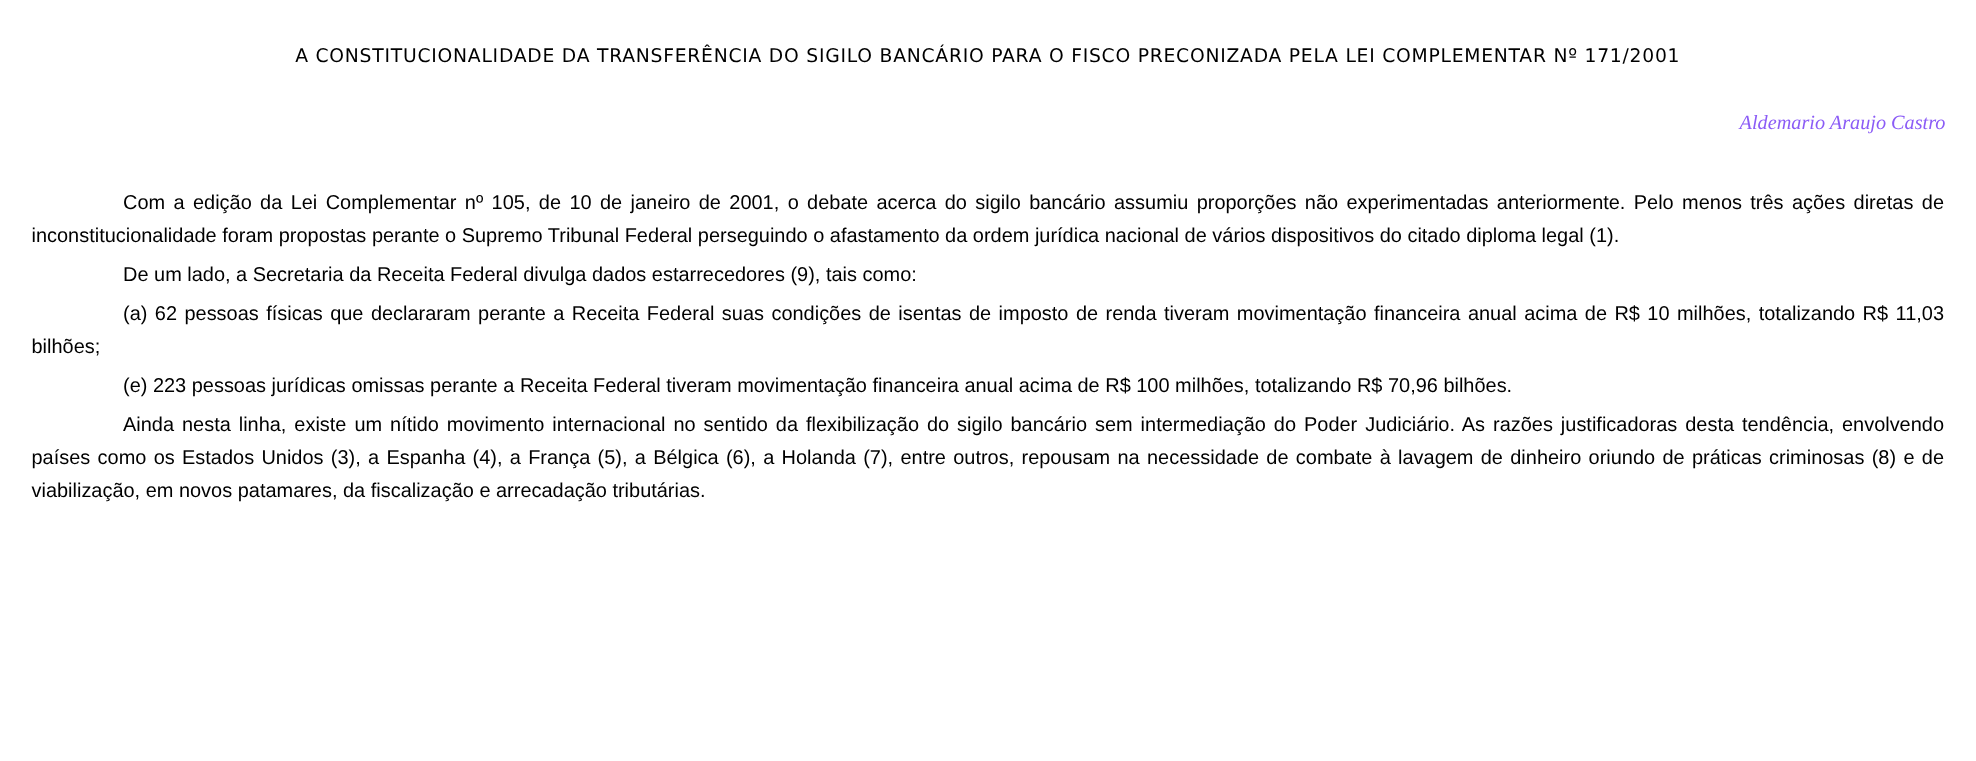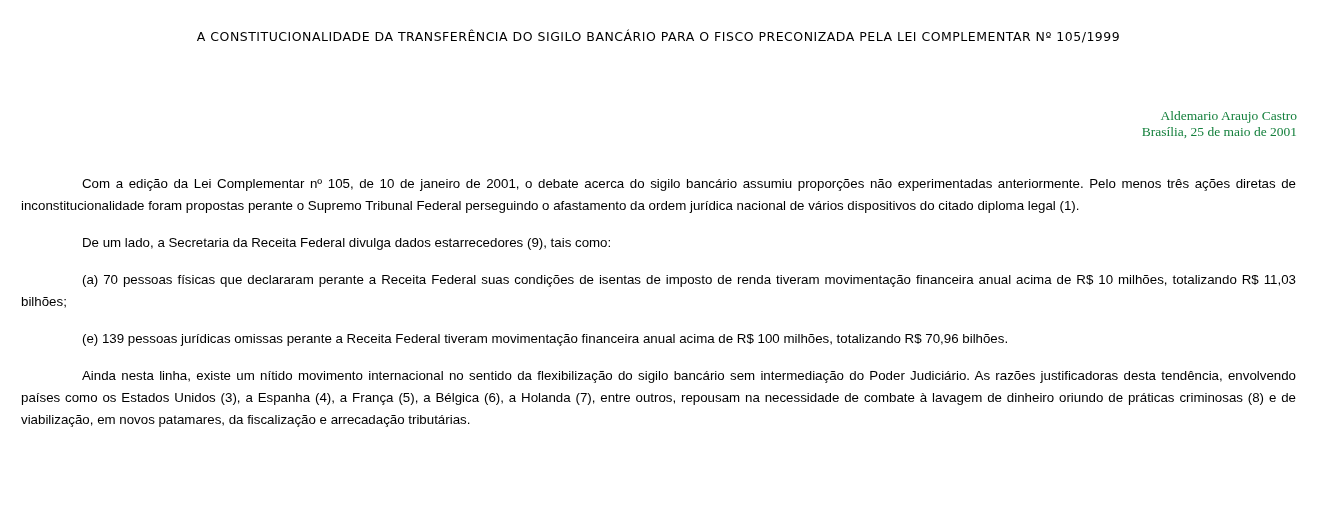--- a/index.html
+++ b/index.html
@@ -21,53 +21,53 @@
     margin: 29px 40px 0 40px;
     text-align: center;
     font-family: "DejaVu Sans", sans-serif;
     font-size: 12.5px;
     font-weight: normal;
     letter-spacing: 0.5px;
     line-height: 15px;
     color: #000000;
   }
   .author-block {
-    margin: 64px 20px 0 0;
+    margin: 30px 20px 0 0;
     text-align: right;
     font-family: "Liberation Serif", serif;
     font-size: 13.5px;
     line-height: 15.5px;
-    color: #15803d;
+    color: #8b5cf6;
+    font-style: italic;
   }
   .content {
     margin: 34px 21px 0 21px;
     font-family: "Liberation Sans", sans-serif;
     font-size: 13.3px;
     line-height: 22px;
     text-align: justify;
     color: #000000;
   }
   .content p {
-    margin: 15px 0;
+    margin: 4px 0;
     text-indent: 61px;
   }
 </style>
 </head>
 <body>
 
 <div class="page">
 
-  <h1 class="title">A CONSTITUCIONALIDADE DA TRANSFERÊNCIA DO SIGILO BANCÁRIO PARA O FISCO PRECONIZADA PELA LEI COMPLEMENTAR Nº 105/1999</h1>
+  <h1 class="title">A CONSTITUCIONALIDADE DA TRANSFERÊNCIA DO SIGILO BANCÁRIO PARA O FISCO PRECONIZADA PELA LEI COMPLEMENTAR Nº 171/2001</h1>
 
   <div class="author-block">
     <div class="author-line">Aldemario Araujo Castro</div>
-    <div class="author-line">Brasília, 25 de maio de 2001</div>
   </div>
 
   <div class="content">
     <p>Com a edição da Lei Complementar nº 105, de 10 de janeiro de 2001, o debate acerca do sigilo bancário assumiu proporções não experimentadas anteriormente. Pelo menos três ações diretas de inconstitucionalidade foram propostas perante o Supremo Tribunal Federal perseguindo o afastamento da ordem jurídica nacional de vários dispositivos do citado diploma legal (1).</p>
     <p>De um lado, a Secretaria da Receita Federal divulga dados estarrecedores (9), tais como:</p>
-    <p>(a) 70 pessoas físicas que declararam perante a Receita Federal suas condições de isentas de imposto de renda tiveram movimentação financeira anual acima de R$ 10 milhões, totalizando R$ 11,03 bilhões;</p>
-    <p>(e) 139 pessoas jurídicas omissas perante a Receita Federal tiveram movimentação financeira anual acima de R$ 100 milhões, totalizando R$ 70,96 bilhões.</p>
+    <p>(a) 62 pessoas físicas que declararam perante a Receita Federal suas condições de isentas de imposto de renda tiveram movimentação financeira anual acima de R$ 10 milhões, totalizando R$ 11,03 bilhões;</p>
+    <p>(e) 223 pessoas jurídicas omissas perante a Receita Federal tiveram movimentação financeira anual acima de R$ 100 milhões, totalizando R$ 70,96 bilhões.</p>
     <p>Ainda nesta linha, existe um nítido movimento internacional no sentido da flexibilização do sigilo bancário sem intermediação do Poder Judiciário. As razões justificadoras desta tendência, envolvendo países como os Estados Unidos (3), a Espanha (4), a França (5), a Bélgica (6), a Holanda (7), entre outros, repousam na necessidade de combate à lavagem de dinheiro oriundo de práticas criminosas (8) e de viabilização, em novos patamares, da fiscalização e arrecadação tributárias.</p>
   </div>
 
 </div>
 
 </body></html>

